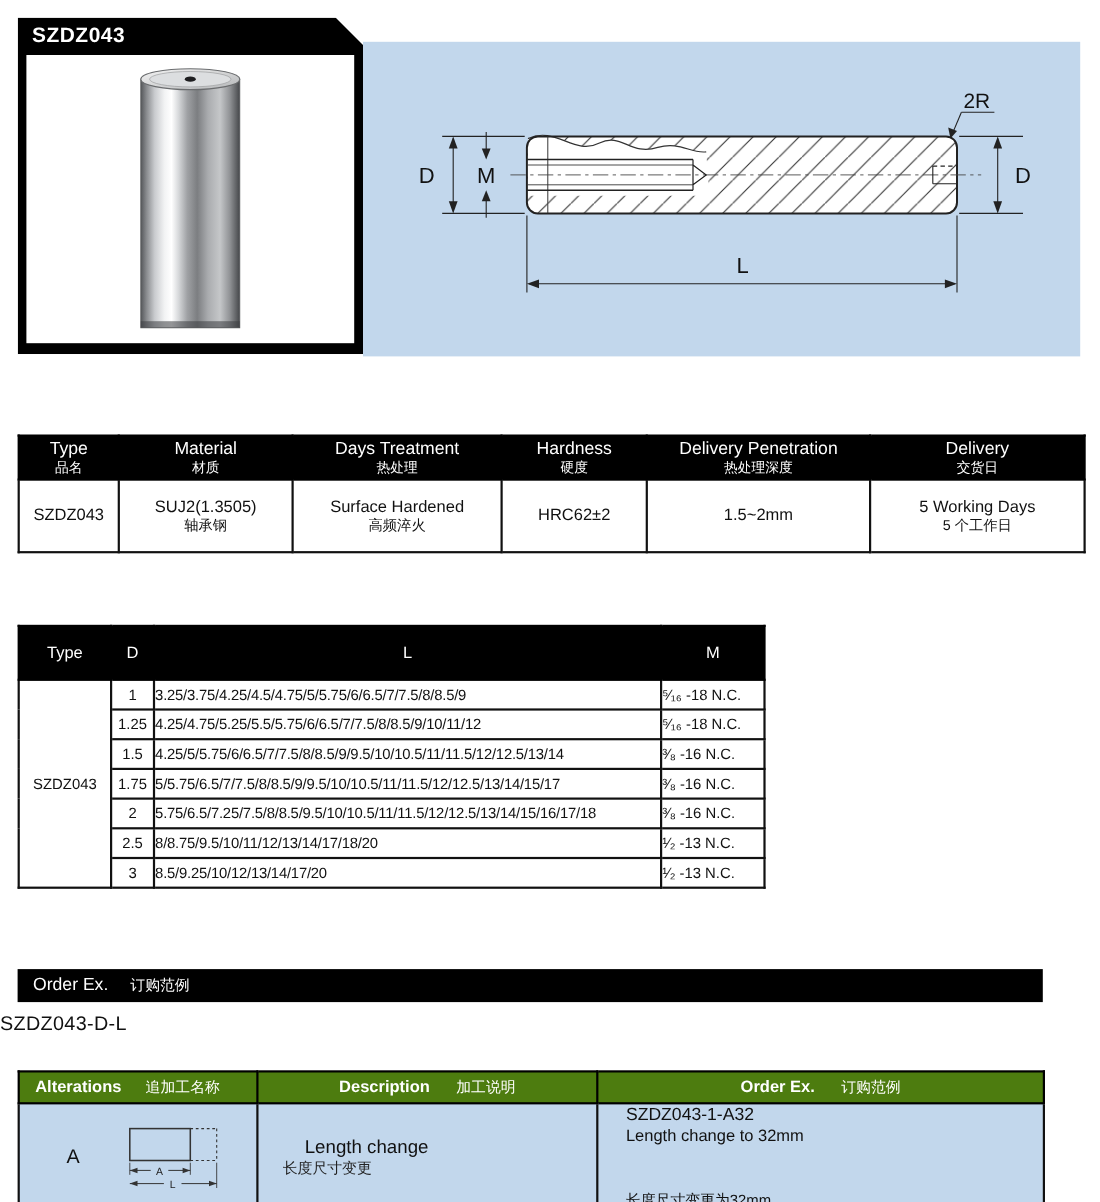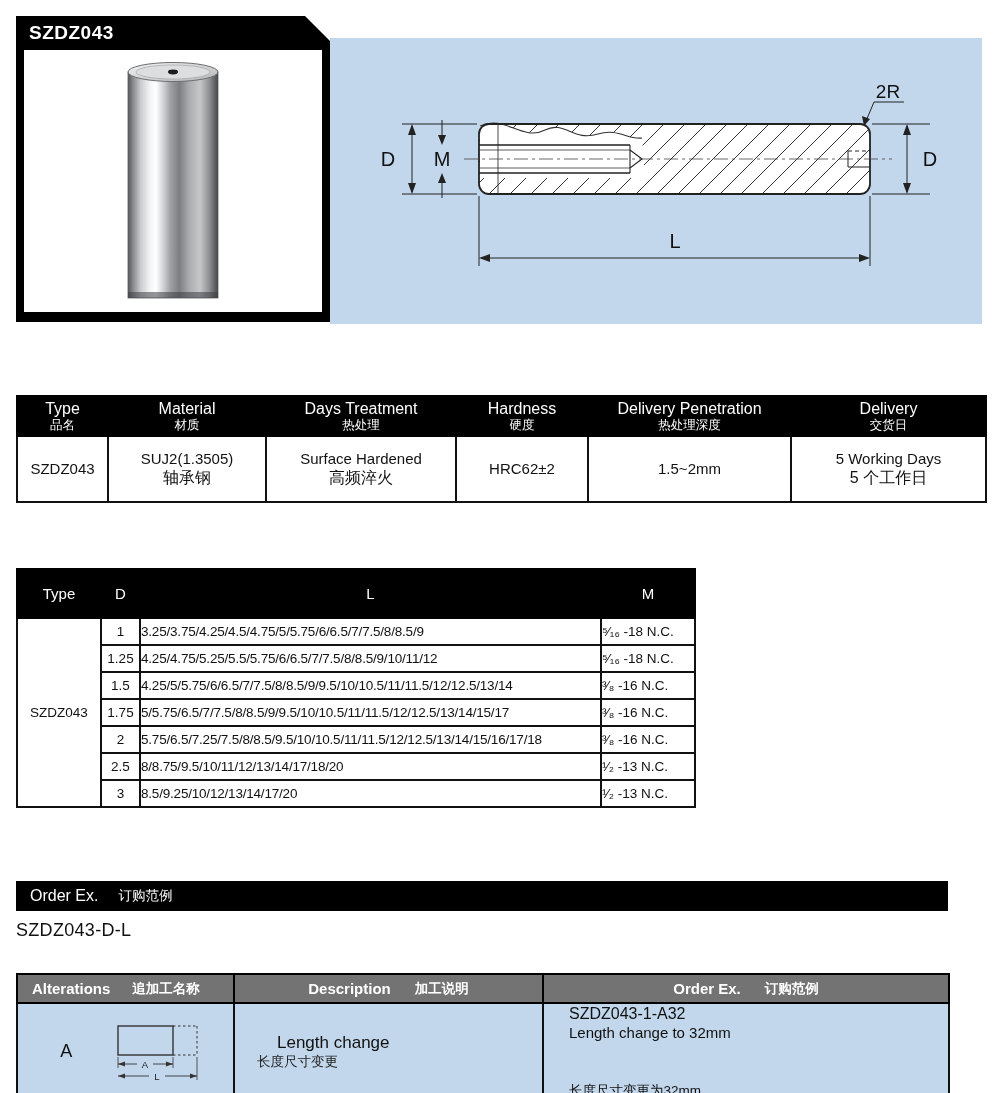--- a/index.html
+++ b/index.html
@@ -15,48 +15,48 @@
   .photo-area{position:absolute;left:8px;top:34px;width:298px;height:262px;background:#fff;
               display:flex;justify-content:center;}
 
   
   table{border-collapse:collapse;table-layout:fixed;}
   .spec-table{position:absolute;left:16px;top:395px;width:969px;}
   .spec-table th{background:#000;color:#fff;height:38px;font-weight:normal;font-size:16px;
                  border:2px solid #000;padding:0;line-height:1.15;}
   .spec-table td{border:2px solid #111;height:64px;text-align:center;font-size:15px;
                  padding:0;line-height:1.3;background:#fff;}
-  .sub{display:block;font-size:16px;}
+  .sub{display:block;font-size:13px;}
   .spec-table th .sub{font-size:12.5px;}
 
   
   .dims-table{position:absolute;left:16px;top:568px;width:678px;}
   .dims-table th{background:#000;color:#fff;height:47px;font-weight:normal;font-size:15px;
                  border:2px solid #000;padding:0;}
   .dims-table td{border:2px solid #111;height:25px;font-size:13.5px;padding:0;background:#fff;}
   .cell-center{text-align:center;}
   .l-cell{text-align:left;padding-left:8px;letter-spacing:-.2px;}
   .m-cell{text-align:left;padding-left:7px;}
   .type-cell{text-align:center;font-size:13px;}
 
   
   .order-bar{position:absolute;left:16px;top:881px;width:932px;height:30px;background:#000;color:#fff;
              display:flex;align-items:center;box-sizing:border-box;padding-left:14px;}
   .order-bar .en{font-size:16px;}
   .order-bar .zh{font-size:13.5px;margin-left:20px;}
-  .order-code{position:absolute;left:16px;top:920px;font-size:18px;letter-spacing:.3px;}
+  .order-code{position:absolute;left:0;top:920px;font-size:18px;letter-spacing:.3px;}
 
   
   .alt-table{position:absolute;left:16px;top:973px;width:932px;}
-  .alt-table th{background:#737373;color:#fff;height:27px;border:2px solid #000;padding:0;font-size:15px;}
+  .alt-table th{background:#4d7c0f;color:#fff;height:27px;border:2px solid #000;padding:0;font-size:15px;}
   .alt-table td{border:2px solid #111;background:#c2d7ec;height:62px;padding:0;vertical-align:middle;}
   .th-flex{display:flex;align-items:center;justify-content:center;gap:24px;}
   .th-flex.left{justify-content:flex-start;padding-left:14px;gap:22px;}
   .th-flex .en{font-weight:bold;}
-  .th-flex .zh{font-weight:bold;font-size:13.5px;}
+  .th-flex .zh{font-weight:normal;font-size:13.5px;}
   .alt-code-cell{display:flex;align-items:center;height:62px;}
   .alt-code{width:45%;text-align:center;font-size:18px;}
   .alt-desc{padding-left:22px;}
   .alt-desc .en{font-size:17px;display:block;margin-left:20px;}
   .alt-desc .zh{font-size:13.5px;display:block;color:#222;}
   .alt-order{padding-left:25px;line-height:1.25;}
   .alt-order .l1{font-size:16px;display:block;}
   .alt-order .l2{font-size:15px;display:block;}
   .alt-order .l3{font-size:13.5px;display:block;margin-top:40px;}
 

